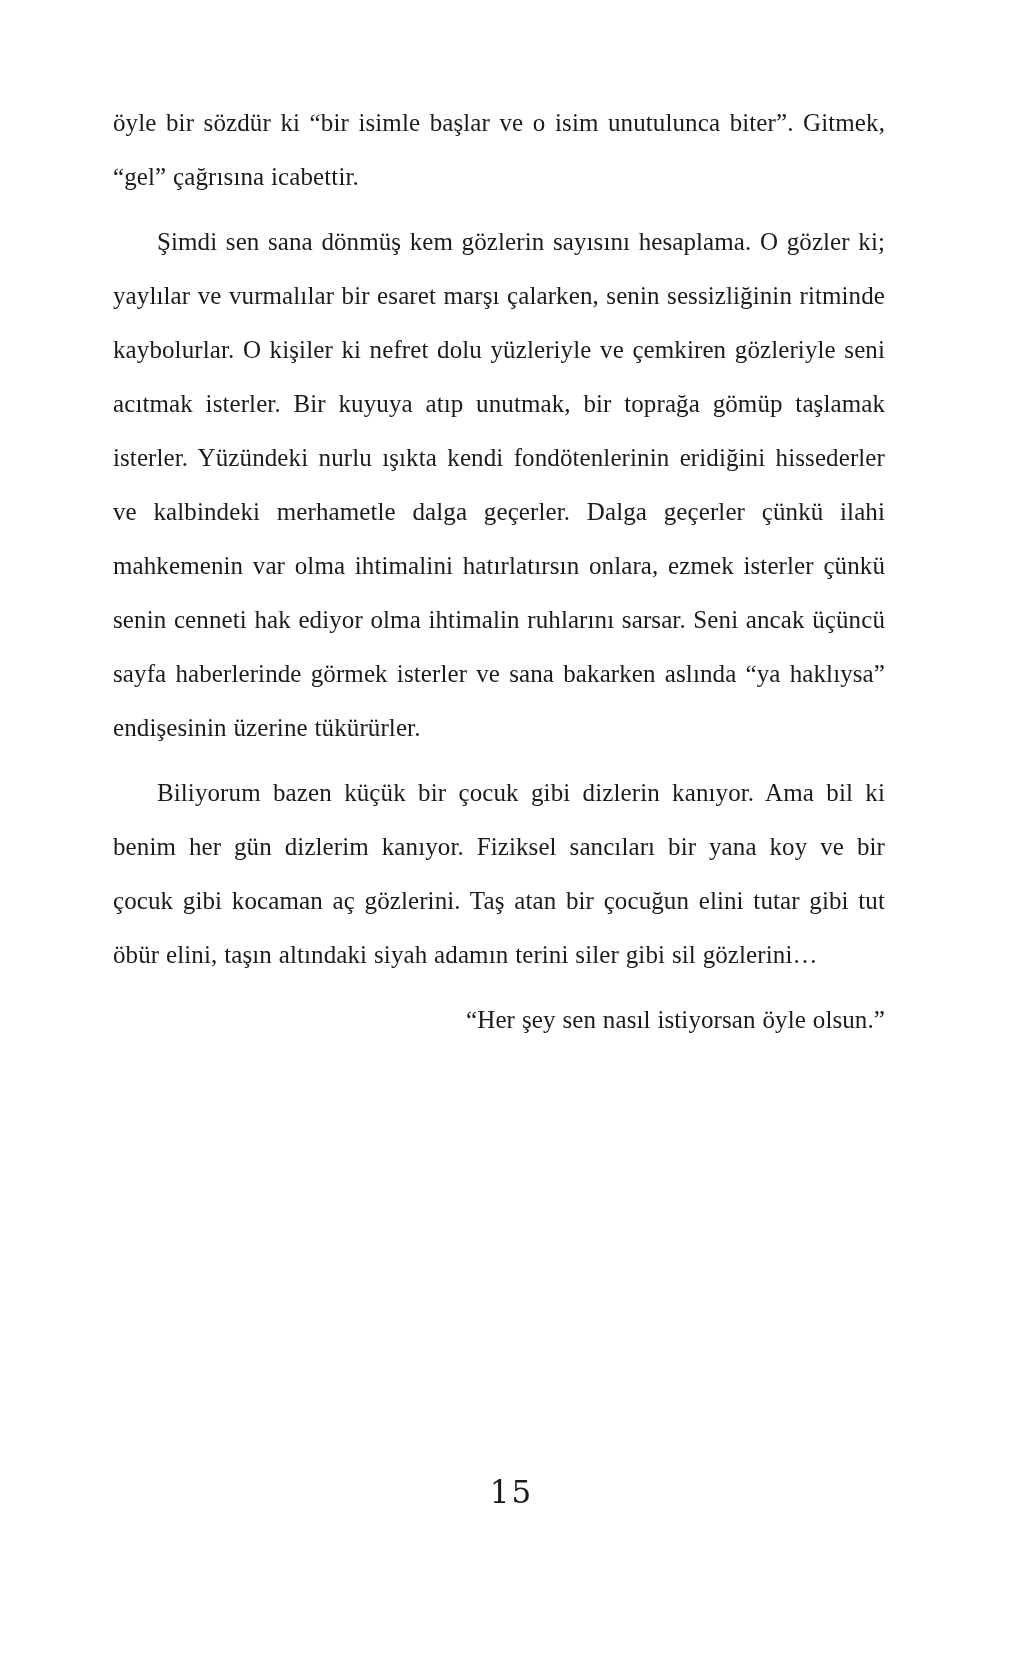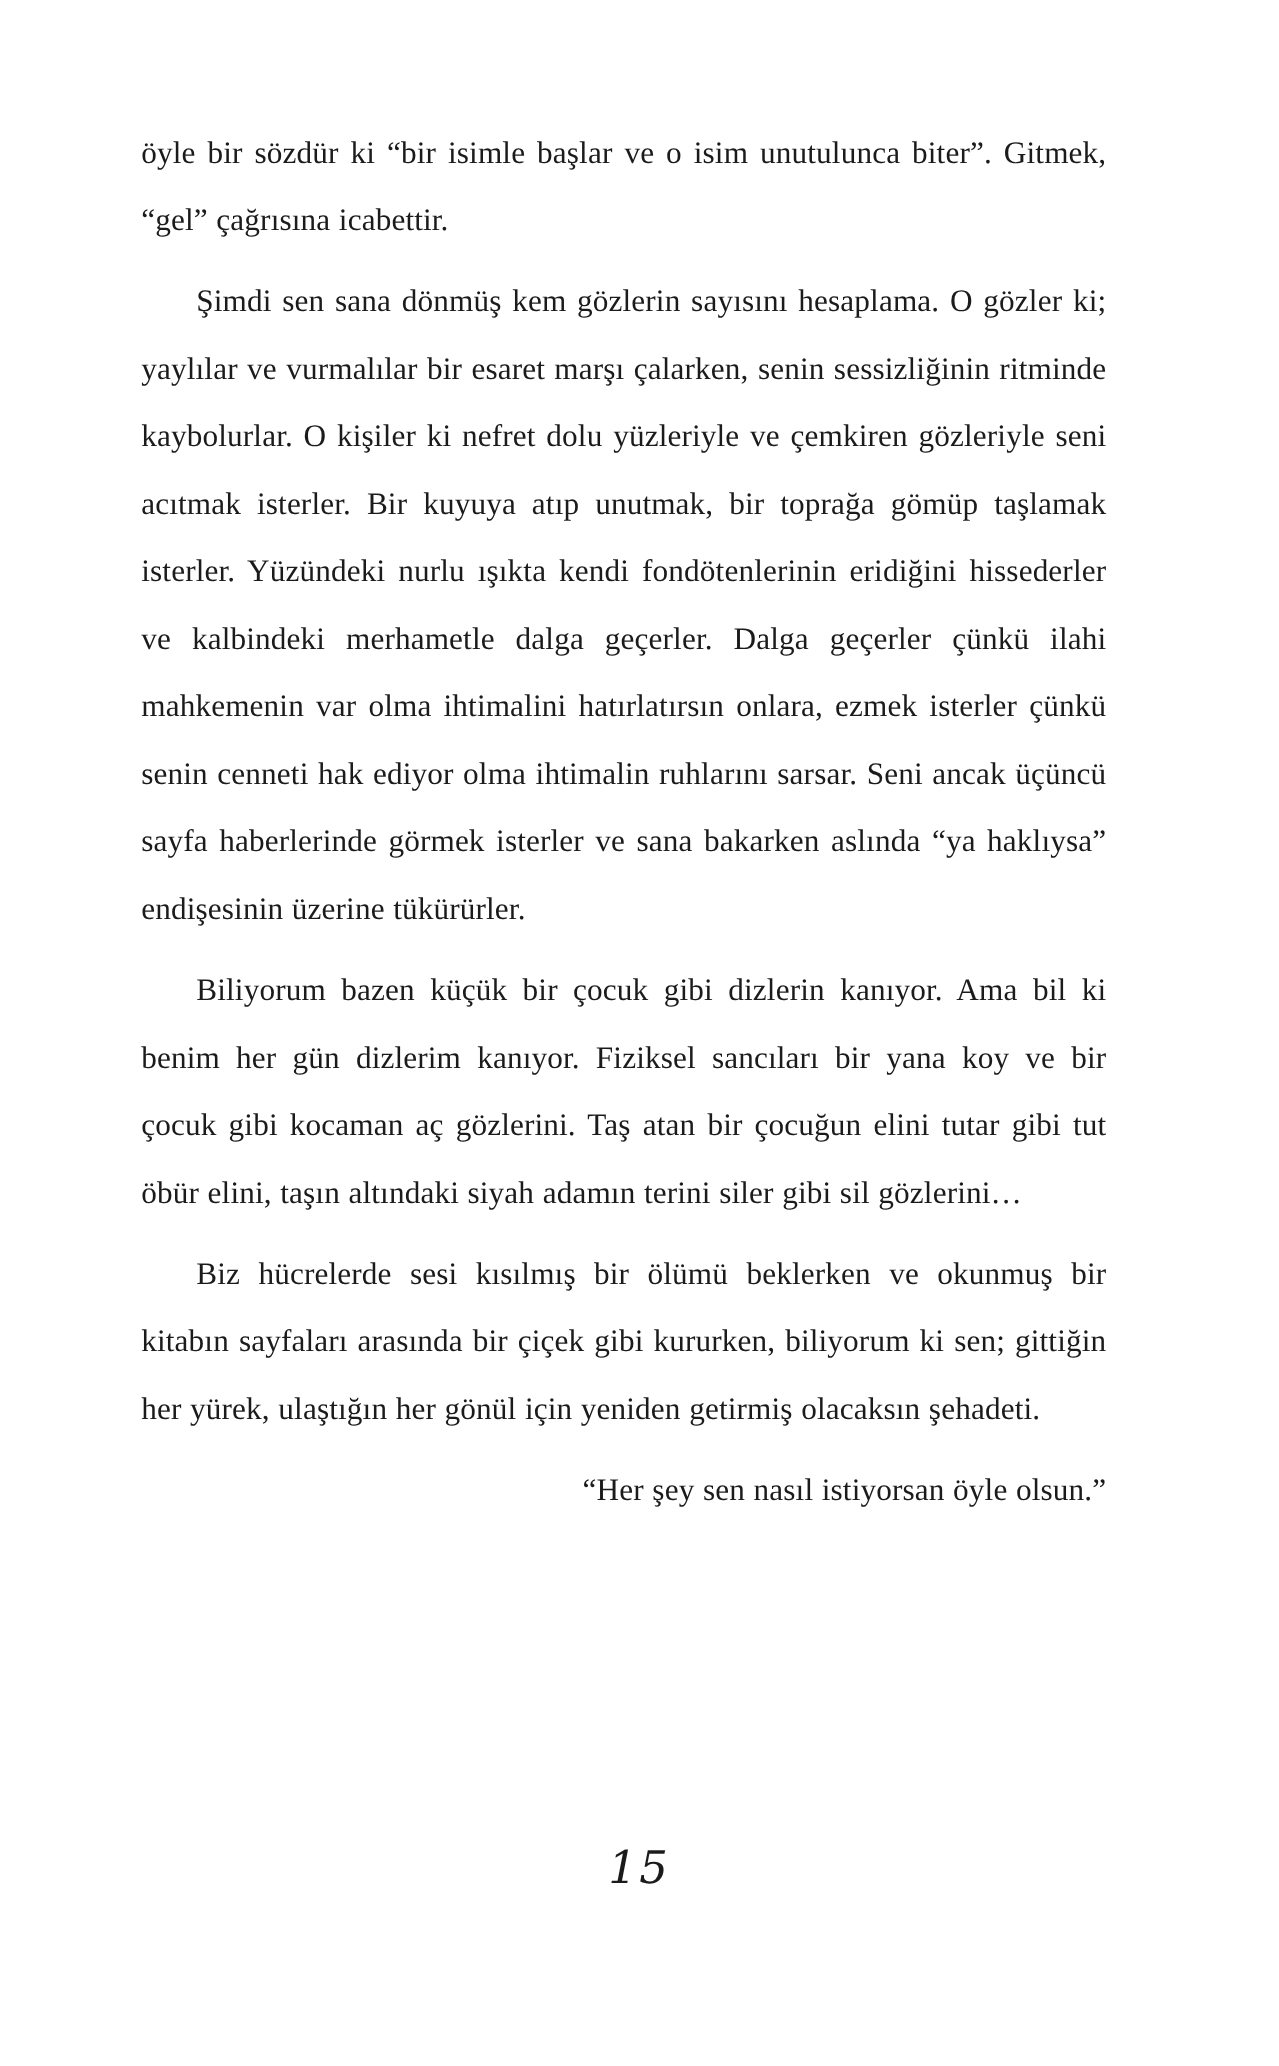--- a/index.html
+++ b/index.html
@@ -40,31 +40,29 @@
   .para.last {
     text-align: right;
   }
   .page-number {
     position: absolute;
     top: 1474px;
     left: 0;
     width: 100%;
     text-align: center;
     font-family: "DejaVu Serif", serif;
-    font-style: italic;
-    font-size: 36px;
+    font-size: 31px;
     color: #1b1b1b;
     letter-spacing: 2px;
   }
 </style>
 </head>
 <body>
 
 <div class="page">
   <div class="text-block">
     <p class="para">öyle bir sözdür ki “bir isimle başlar ve o isim unutulunca biter”. Gitmek, “gel” çağrısına icabettir.</p>
     <p class="para indent">Şimdi sen sana dönmüş kem gözlerin sayısını hesaplama. O gözler ki; yaylılar ve vurmalılar bir esaret marşı çalarken, senin sessizliğinin ritminde kaybolurlar. O kişiler ki nefret dolu yüzleriyle ve çemkiren gözleriyle seni acıtmak isterler. Bir kuyuya atıp unutmak, bir toprağa gömüp taşlamak isterler. Yüzündeki nurlu ışıkta kendi fondötenlerinin eridiğini hissederler ve kalbindeki merhametle dalga geçerler. Dalga geçerler çünkü ilahi mahkemenin var olma ihtimalini hatırlatırsın onlara, ezmek isterler çünkü senin cenneti hak ediyor olma ihtimalin ruhlarını sarsar. Seni ancak üçüncü sayfa haberlerinde görmek isterler ve sana bakarken aslında “ya haklıysa” endişesinin üzerine tükürürler.</p>
     <p class="para indent">Biliyorum bazen küçük bir çocuk gibi dizlerin kanıyor. Ama bil ki benim her gün dizlerim kanıyor. Fiziksel sancıları bir yana koy ve bir çocuk gibi kocaman aç gözlerini. Taş atan bir çocuğun elini tutar gibi tut öbür elini, taşın altındaki siyah adamın terini siler gibi sil gözlerini…</p>
-    <p class="para indent">Biz hücrelerde sesi kısılmış bir ölümü beklerken ve okunmuş bir kitabın sayfaları arasında bir çiçek gibi kururken, biliyorum ki sen; gittiğin her yürek, ulaştığın her gönül için yeniden getirmiş olacaksın şehadeti.</p>
     <p class="para indent last">“Her şey sen nasıl istiyorsan öyle olsun.”</p>
   </div>
   <div class="page-number">15</div>
 </div>
 
 </body></html>

